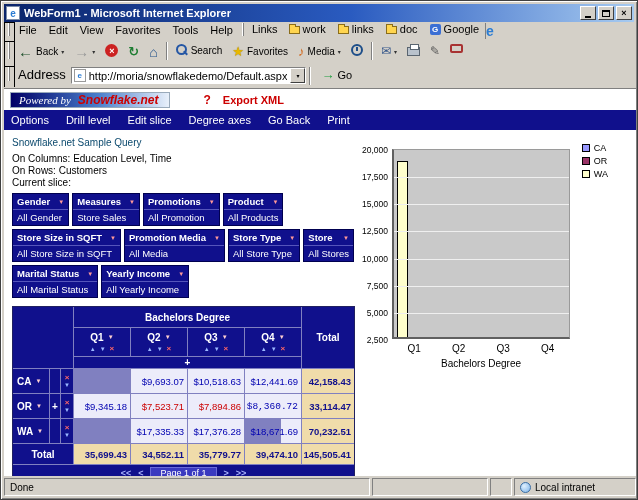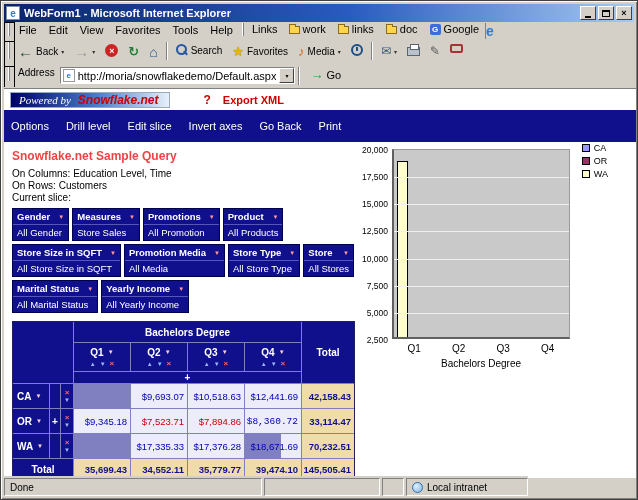--- a/index.html
+++ b/index.html
@@ -59,46 +59,46 @@
   .ic-history{width:12px;height:12px;border-radius:50%;border:2px solid #1d4e89;position:relative;display:inline-block}
   .ic-history::after{content:'';position:absolute;left:3px;top:1px;width:2px;height:4px;background:#1d4e89}
   .ic-mail{color:#3a5a8c;font-size:12px}
   .ic-print{width:13px;height:9px;background:#b9c2cc;border:1px solid #5a6570;position:relative;display:inline-block;margin-top:3px}
   .ic-print::before{content:'';position:absolute;top:-4px;left:2px;width:7px;height:4px;background:#fff;border:1px solid #5a6570}
   .ic-edit{color:#555;font-size:12px}
   .ic-discuss{width:13px;height:9px;border:2px solid #a83232;border-radius:2px;display:inline-block}
 
   
   .addressbar{top:65px;height:21px}
-  .addr-label{font-size:10px;padding:0 5px;color:#000}
+  .addr-label{font-size:13px;padding:0 5px;color:#000}
   .addr-field{flex:1;height:17px;background:#fff;border:1px solid;border-color:#808080 #fff #fff #808080;
     display:flex;align-items:center;gap:3px;padding-left:2px}
   .doc-icon{width:12px;height:13px;background:#fff;border:1px solid #9a9a9a;font-size:8px;font-weight:bold;color:#2b7cd3;
     display:flex;align-items:center;justify-content:center}
   .addr-text{flex:1;font-size:11px;color:#000;white-space:nowrap;overflow:hidden}
   .addr-dd{width:15px;height:15px;background:#d4d0c8;border:1px solid;border-color:#fff #404040 #404040 #fff;
     display:flex;align-items:center;justify-content:center;font-size:6px}
   .go-btn{display:flex;align-items:center;gap:3px;padding:0 7px;font-size:11px;color:#000}
   .ic-go{color:#1e9e3e;font-size:13px;font-weight:bold}
 
   
   .page{position:absolute;left:3px;top:87px;width:632px;height:390px;background:#fff;border-top:1px solid #808080;overflow:hidden}
   .brand-bar{height:21px;display:flex;align-items:center;padding:2px 6px}
   .brand-logo{height:16px;display:flex;align-items:center;gap:7px;padding:0 10px 0 8px;
     background:linear-gradient(90deg,#000066 0%,#4a7ecb 55%,#e8f0fb 100%);border:1px solid #9ab}
   .powered{font-family:"Liberation Serif","DejaVu Serif",serif;font-style:italic;font-size:11px;color:#fff}
   .brandname{font-size:12px;font-weight:bold;font-style:italic;color:#cc0000;background:transparent}
   .help-link{color:var(--link-red,#cc0000);font-weight:bold;font-size:12px;margin-left:34px;cursor:pointer}
   .export-link{color:var(--link-red,#cc0000);font-weight:bold;font-size:11px;margin-left:12px;cursor:pointer}
-  .app-menu{height:32px;background:var(--navy,#10108c);display:flex;align-items:center;padding:0 7px}
+  .app-menu{height:20px;background:var(--navy,#10108c);display:flex;align-items:center;padding:0 7px}
   .app-menu-items{display:flex;gap:17px}
   .app-menu-item{color:#fff;font-size:11px;cursor:pointer;white-space:nowrap}
 
   .page-body{padding:5px 8px;position:relative}
-  .q-title{font-size:12px;font-weight:bold;margin:2px 0 5px;color:#ef4444}
+  .q-title{font-size:10px;font-weight:normal;margin:2px 0 5px;color:#0c4a6e}
   .q-line{font-size:10px;color:#000;margin:1px 0}
   .slicer-area{margin-top:5px}
   .slicer-row{display:flex;gap:3px;margin-bottom:3px}
   .slicer{background:var(--navy,#10108c);border:1px solid #000050}
   .slicer-title{display:flex;align-items:center;justify-content:space-between;gap:8px;padding:2px 4px;border-bottom:1px solid #5555bb}
   .st-text{color:#fff;font-size:9.5px;font-weight:bold;white-space:nowrap}
   .slicer-arrow{color:#ff9999;font-size:6px}
   .slicer-value{color:#fff;font-size:9.5px;padding:2px 4px;white-space:nowrap}
 
   
@@ -138,21 +138,21 @@
   .bar-group{flex:1;display:flex;align-items:flex-end;justify-content:center;gap:1px}
   .bar{width:11px;border:1px solid #000;border-bottom:none}
   .chart-xticks{position:absolute;left:36px;top:206px;width:178px;display:flex}
   .xtick{flex:1;text-align:center;font-size:10px;color:#000}
   .chart-xlabel{position:absolute;left:36px;top:221px;width:178px;text-align:center;font-size:10px;color:#000}
   .chart-legend{position:absolute;right:26px;top:6px;display:flex;flex-direction:column;gap:3px}
   .legend-item{display:flex;align-items:center;gap:4px;font-size:9px;color:#000}
   .legend-swatch{width:8px;height:8px;border:1px solid #000;display:inline-block}
 
   
-  .statusbar{position:absolute;left:3px;bottom:3px;width:524px;height:20px;background:#d4d0c8;
+  .statusbar{position:absolute;left:3px;bottom:3px;width:632px;height:20px;background:#d4d0c8;
     display:flex;gap:2px;padding-top:2px}
   .sb-pane{border:1px solid;border-color:#808080 #fff #fff #808080;font-size:10px;color:#000;
     display:flex;align-items:center;gap:4px;padding:0 5px}
   .sb-main{flex:1}
   .sb-mid{width:116px}
   .sb-small{width:22px}
   .sb-zone{width:122px}
   .globe-icon{width:11px;height:11px;border-radius:50%;border:1px solid #3a6ea5;
     background:radial-gradient(circle at 35% 35%,#dff0ff,#7db3e8);display:inline-block}
 </style>
@@ -284,21 +284,21 @@
       </div>
       <span class="help-link">?</span>
       <span class="export-link">Export XML</span>
     </div>
 
     <div class="app-menu">
       <div class="app-menu-items">
           <span class="app-menu-item">Options</span>
           <span class="app-menu-item">Drill level</span>
           <span class="app-menu-item">Edit slice</span>
-          <span class="app-menu-item">Invert axes</span>
+          <span class="app-menu-item">Degree axes</span>
           <span class="app-menu-item">Go Back</span>
           <span class="app-menu-item">Print</span>
         </div>
     </div>
 
     <div class="page-body">
       <div class="q-title">Snowflake.net Sample Query</div>
       <div class="q-line">On Columns: Education Level, Time</div>
       <div class="q-line">On Rows: Customers</div>
       <div class="q-line">Current slice:</div>

